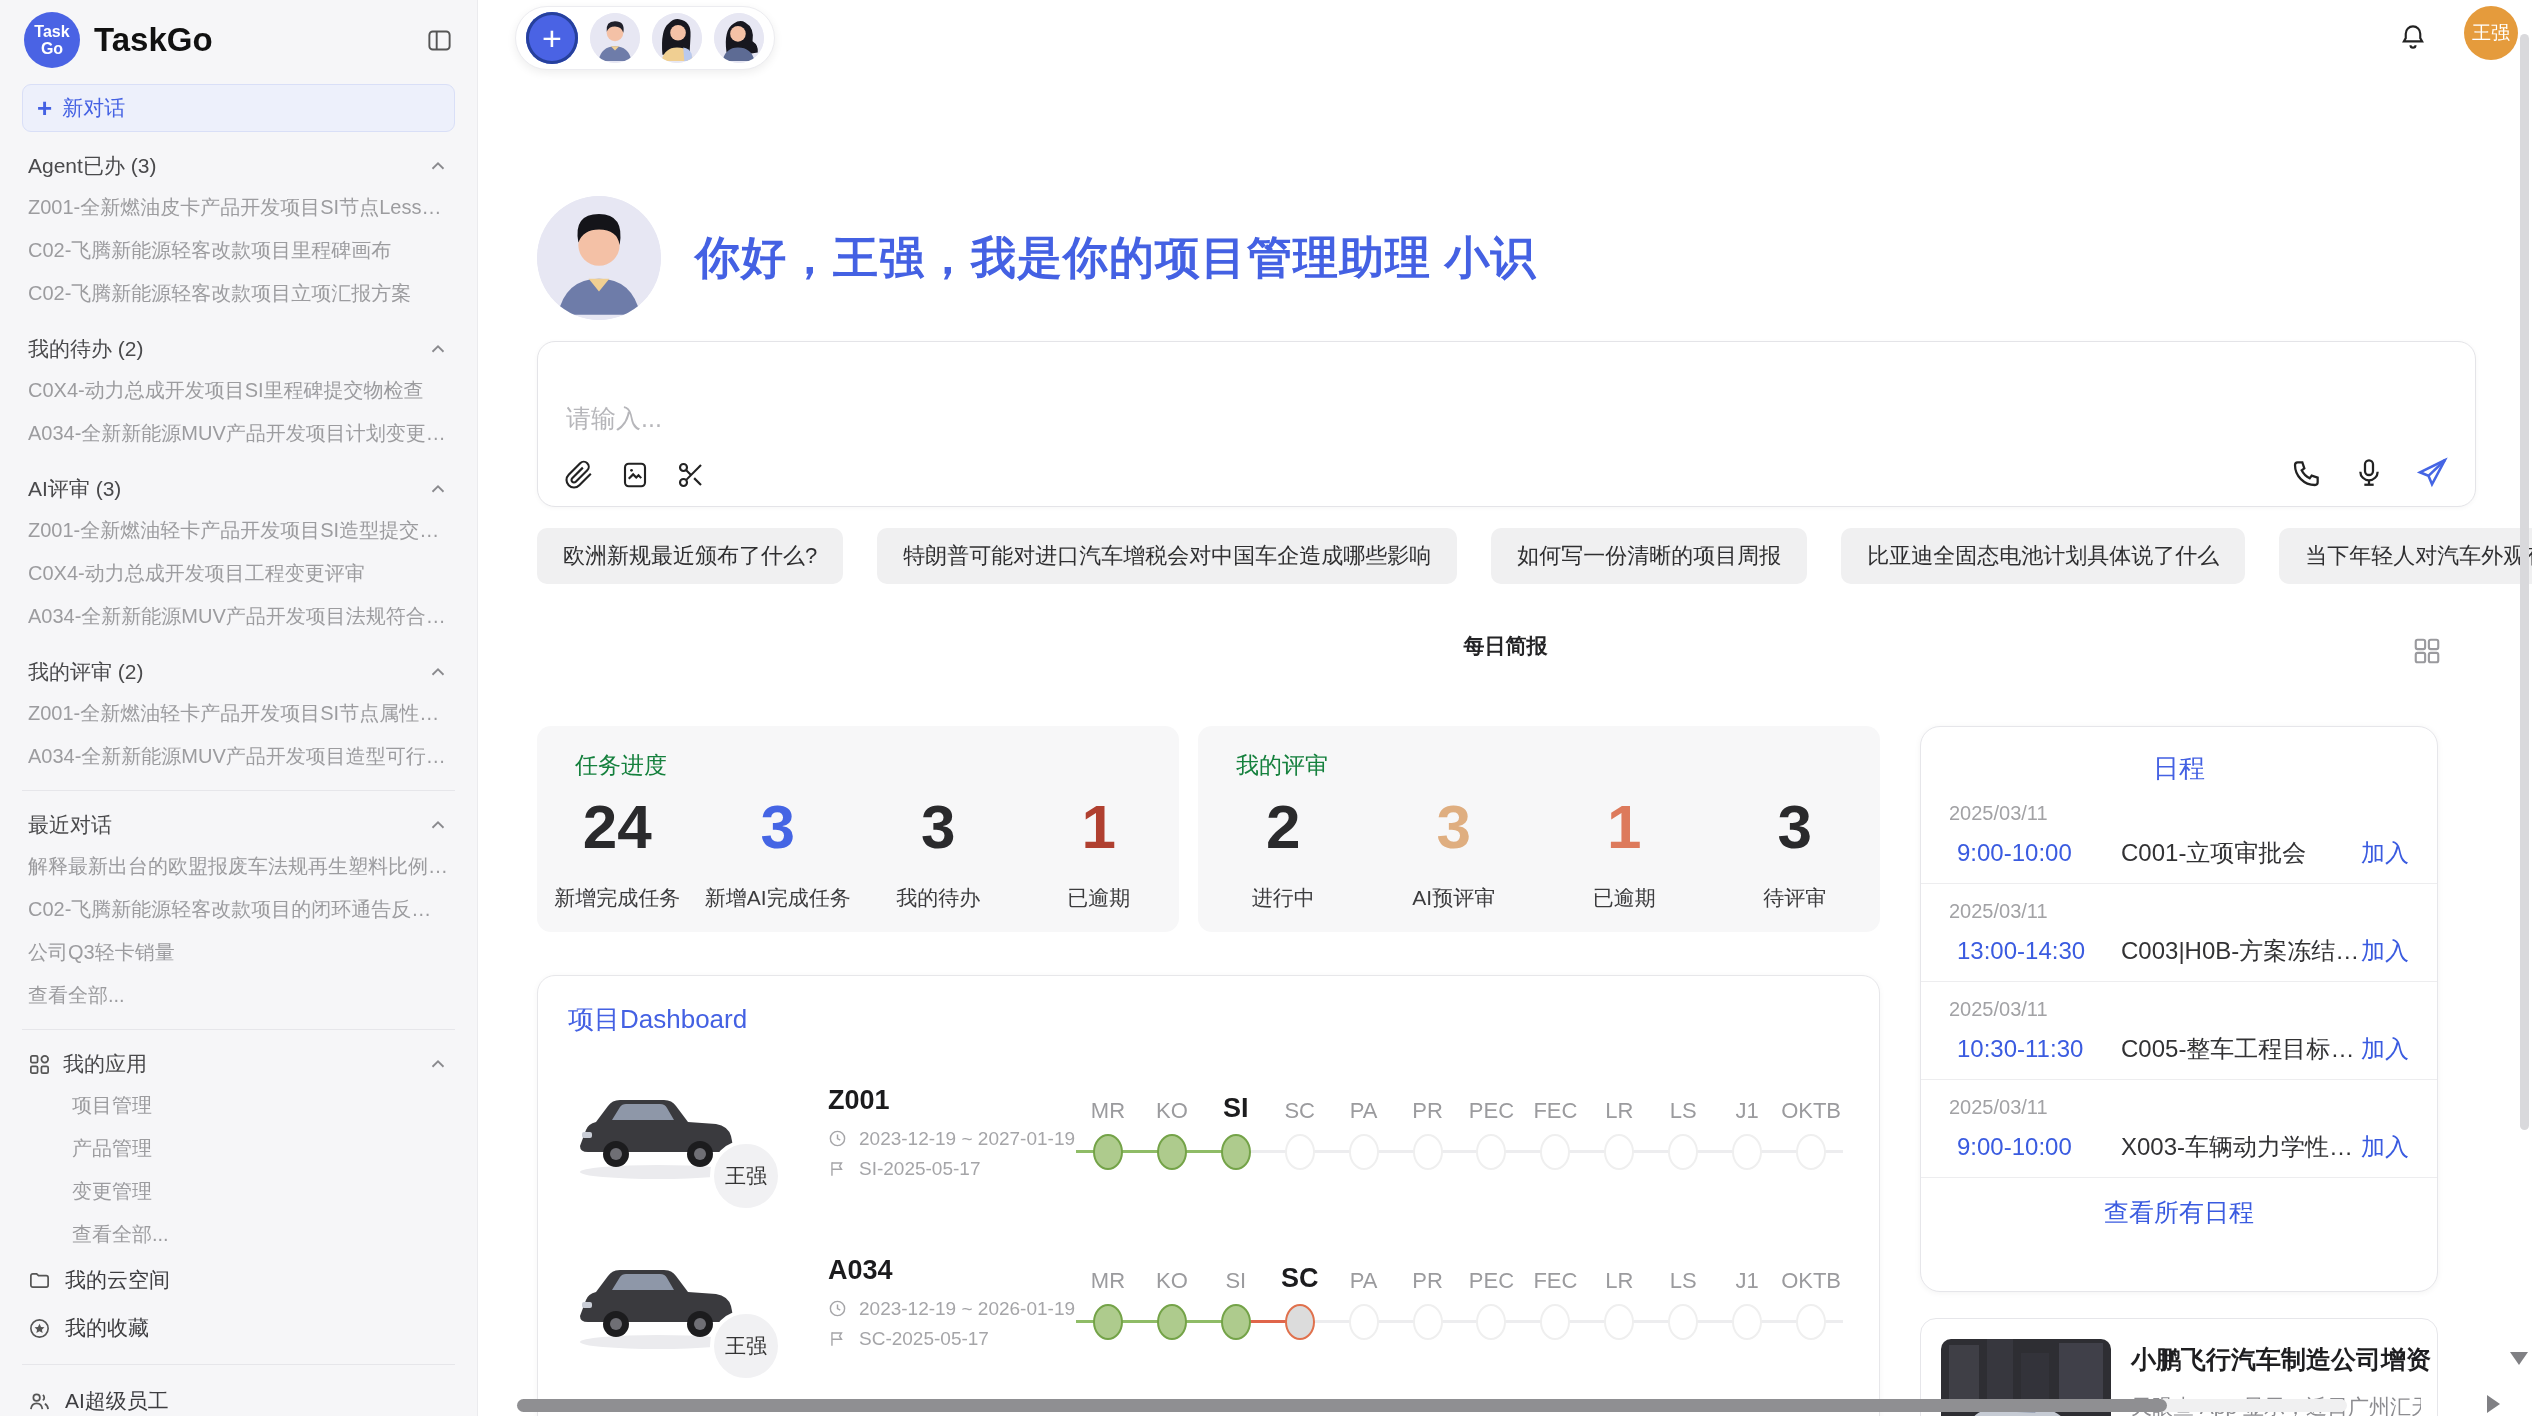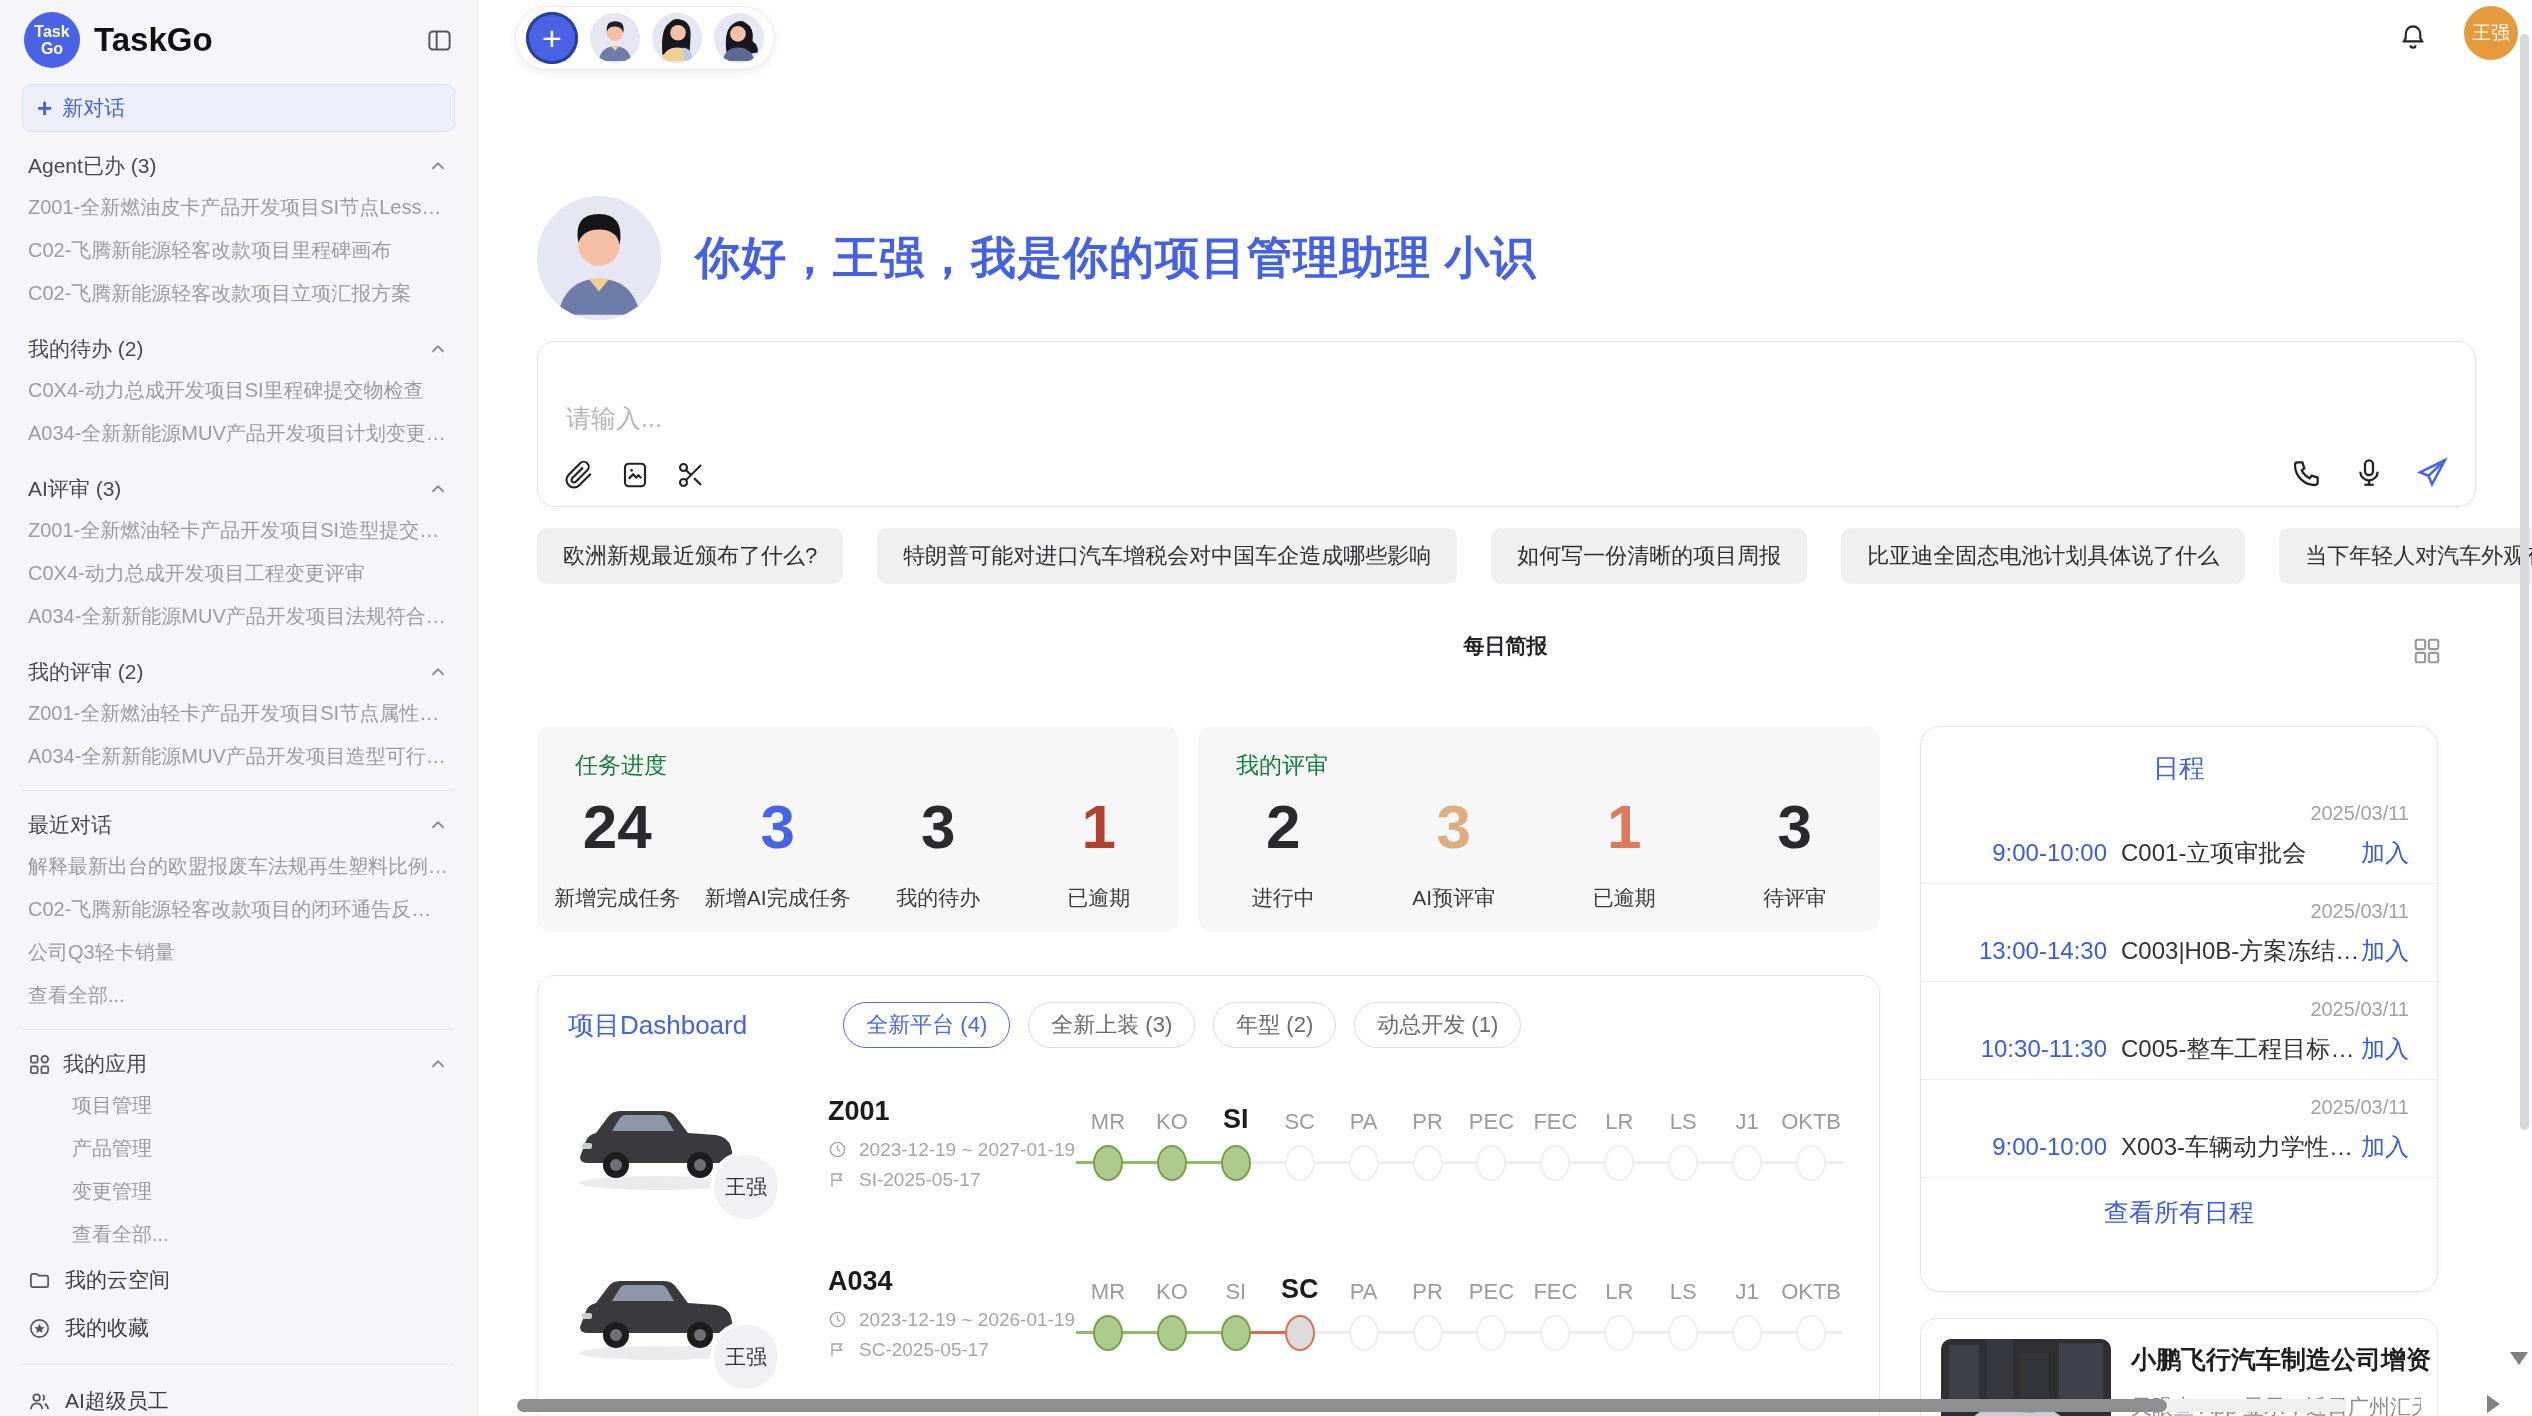--- a/index.html
+++ b/index.html
@@ -100,21 +100,21 @@
   .tl-nodewrap::after { content:""; position:absolute; right:0; width:50%; top:20px; height:3px; background:var(--rc); }
   .tl-node { position:absolute; left:50%; transform:translateX(-50%); top:4px;
     width:30px; height:36px; border-radius:50%; background:#fff; border:2px solid #efefef; z-index:1; }
   .tl-node.done { background:#aecb8d; border:2px solid #74a348; }
   .tl-node.overdue { background:#dcdcdc; border:2px solid #e0714d; }
 
   
   .sched-card { position:absolute; left:1441px; top:726px; width:518px; height:566px;
     background:#fff; border:1px solid #e6e6ea; border-radius:20px; box-shadow:0 1px 6px rgba(0,0,0,.05); }
   .sched-title { text-align:center; font-size:26px; color:#4461e3; margin-top:24px; }
-  .sched-item { padding:16px 28px 14px 28px; border-bottom:1px solid #ededef;text-align:right; }
+  .sched-item { padding:16px 28px 14px 28px; border-bottom:1px solid #ededef; }
   .sched-item:last-of-type { border-bottom:none; }
   .sched-date { font-size:20px; color:#a2a2a5; }
   .sched-row { display:flex; align-items:center; margin-top:12px;margin-left:8px; }
   .sched-time { font-size:24px; color:#3a5be0; width:150px; flex:none; }
   .sched-name { font-size:24px; color:#323234; margin-left:14px; white-space:nowrap; overflow:hidden; text-overflow:ellipsis; }
   .sched-join { margin-left:auto; font-size:24px; color:#3a5be0; cursor:pointer; flex:none; }
   .sched-all { text-align:center; font-size:25px; color:#3a5be0; margin-top:18px; cursor:pointer; }
 
   .news-card { position:absolute; left:1441px; top:1318px; width:518px; height:150px;
     background:#fff; border:1px solid #e6e6ea; border-radius:16px; overflow:hidden; }
@@ -434,26 +434,20 @@
       <div class="stat">
         <div class="num" style="color: rgb(42, 42, 44);">3</div>
         <div class="lbl">待评审</div>
       </div>
     </div>
   </div>
 
   <div class="dash-card">
     <div class="dash-head">
       <div class="dash-title">项目Dashboard</div>
-      <div class="pills">
-        <div class="pill active">全新平台 (4)</div>
-        <div class="pill">全新上装 (3)</div>
-        <div class="pill">年型 (2)</div>
-        <div class="pill">动总开发 (1)</div>
-      </div>
     </div>
 
     <div class="proj-row">
       <div class="truck-wrap">
         <svg class="ic" width="180" height="104" viewBox="0 0 180 104">
             <ellipse cx="90" cy="92" rx="78" ry="7" fill="#ebebee"></ellipse>
             <path d="M12 66 L18 50 Q20 44 28 42 L40 26 Q44 20 52 20 L96 20 Q104 20 108 26 L120 42 L148 44 Q160 46 163 56 L165 66 Q165 72 158 72 L20 72 Q12 72 12 66 Z" fill="#3a3a3e"></path>
             <path d="M44 40 L52 27 Q54 24 58 24 L92 24 Q97 24 99 28 L106 40 Z" fill="#8e97a8"></path>
             <circle cx="48" cy="74" r="13" fill="#1c1c1e"></circle>
             <circle cx="48" cy="74" r="6" fill="#6f6f75"></circle>

